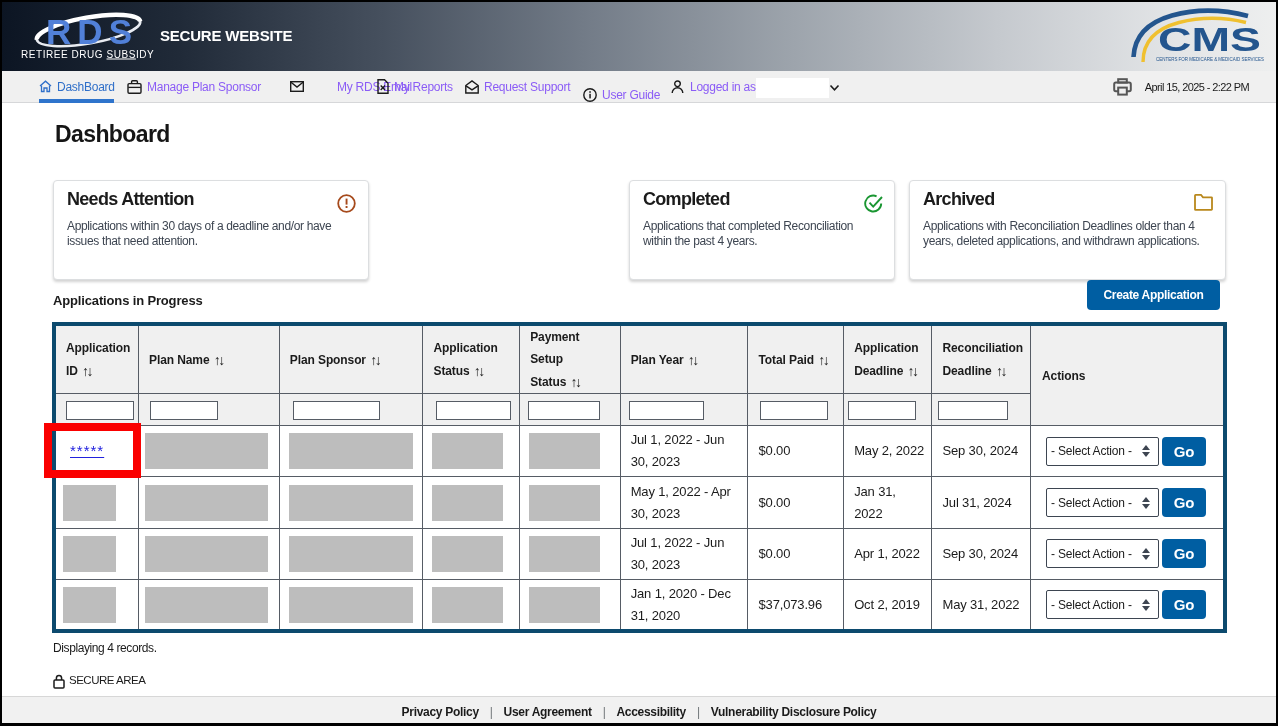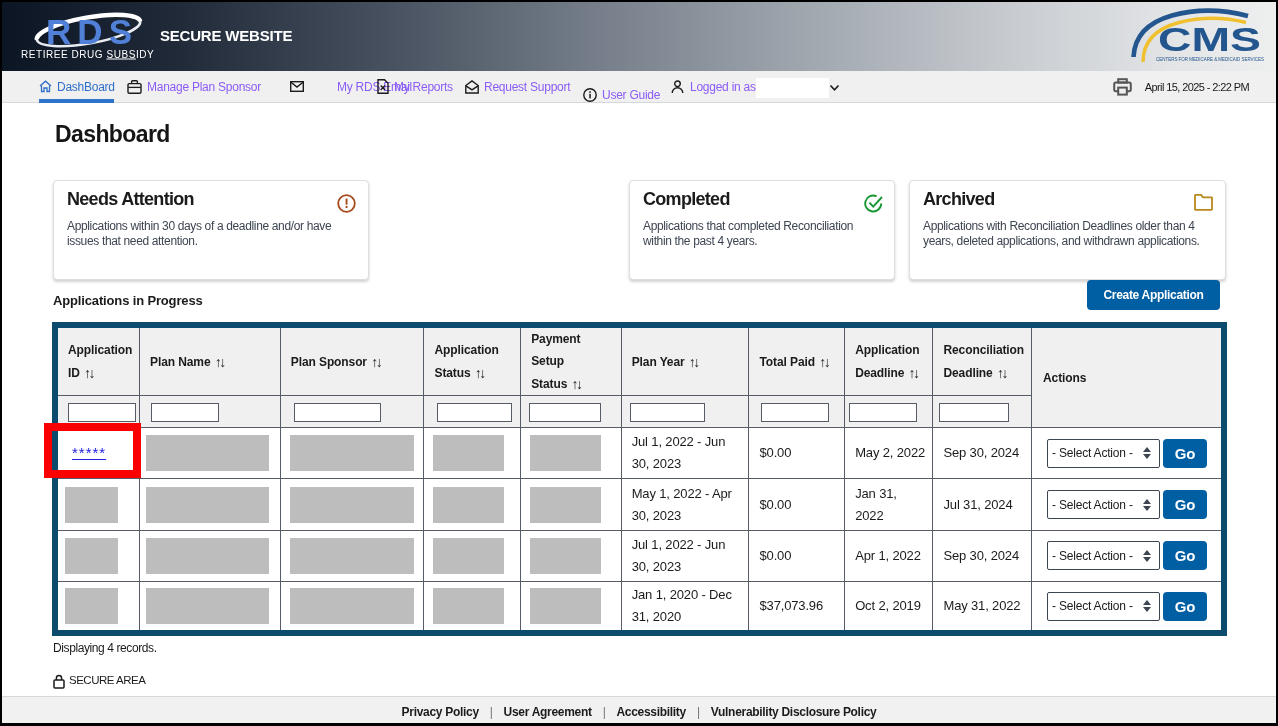--- a/index.html
+++ b/index.html
@@ -29,21 +29,21 @@
 .card h2 { font-size:18px; font-weight:bold; letter-spacing:-0.7px; color:#1b1b1b; }
 .card p { margin-top:9px; font-size:12px; letter-spacing:-0.35px; line-height:14.5px; color:#3d4551; }
 .card .cic { position:absolute; top:13px; right:12px; }
 #card2 { background:#ffbe2e; border-color:#ffbe2e; }
 
 #secttl { position:absolute; left:53px; top:293px; font-size:13px; font-weight:bold; letter-spacing:-0.15px; }
 #createbtn { position:absolute; left:1087px; top:280px; width:133px; height:30px; background:#005ea2; border-radius:4px; color:#fff; font-size:12px; font-weight:bold; letter-spacing:-0.3px; text-align:center; line-height:30px; }
 
 #tbl { position:absolute; left:52px; top:322px; width:1175px; border-collapse:collapse; table-layout:fixed; }
 #tbl th, #tbl td { border:1px solid #565c65; overflow:hidden; }
-#tbl { border:6px solid #0c4a6e; }
+#tbl { border:4px solid #0c4a6e; }
 #tbl th { background:#f0f0f0; font-size:12px; font-weight:bold; letter-spacing:-0.1px; line-height:22px; text-align:left; padding:0px 10px; vertical-align:middle; }
 #tbl td.flt { background:#f0f0f0; height:32px; padding:0 0 0 11px; vertical-align:middle; }
 .fin { display:block; background:#fff; border:1.5px solid #565c65; height:19px; margin-top:2px; }
 #tbl td.dat { background:#fff; font-size:13px; letter-spacing:-0.15px; line-height:22px; padding:2px 3px 2px 10px; vertical-align:middle; color:#1b1b1b; }
 tr.dr { height:51.4px; }
 .blk { display:block; background:#bdbdbd; height:36px; }
 .star { color:#2121de; text-decoration:underline; font-size:15px; letter-spacing:1px; }
 .sel { display:inline-flex; align-items:center; justify-content:space-between; width:113px; height:29px; background:#fff; border:1.5px solid #3d4551; border-radius:2px; font-size:12px; letter-spacing:-0.2px; padding:0 8px 0 4px; vertical-align:middle; }
 .gob { display:inline-block; width:44px; height:29px; background:#005ea2; border-radius:4px; color:#fff; font-size:15px; font-weight:bold; text-align:center; line-height:29px; vertical-align:middle; margin-left:3px; }
 #redbox { position:absolute; left:44px; top:423px; width:97px; height:55px; border:8px solid #fa0000; z-index:5; }

